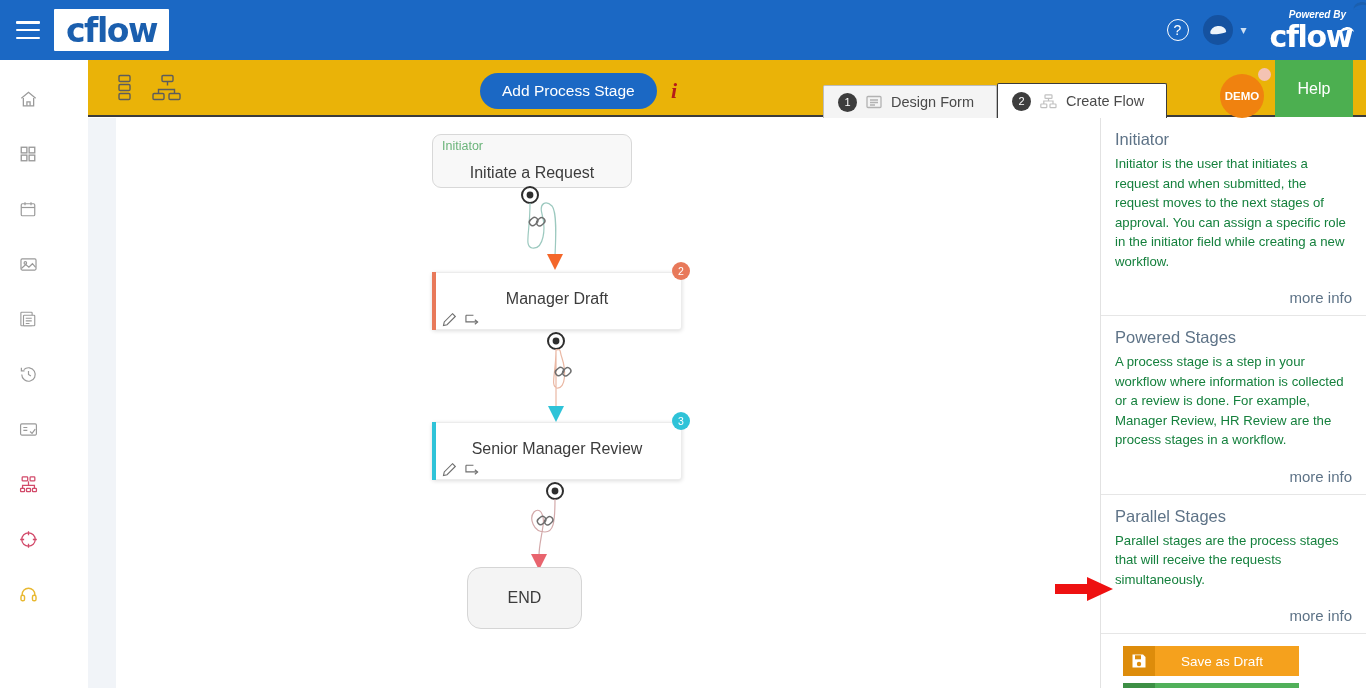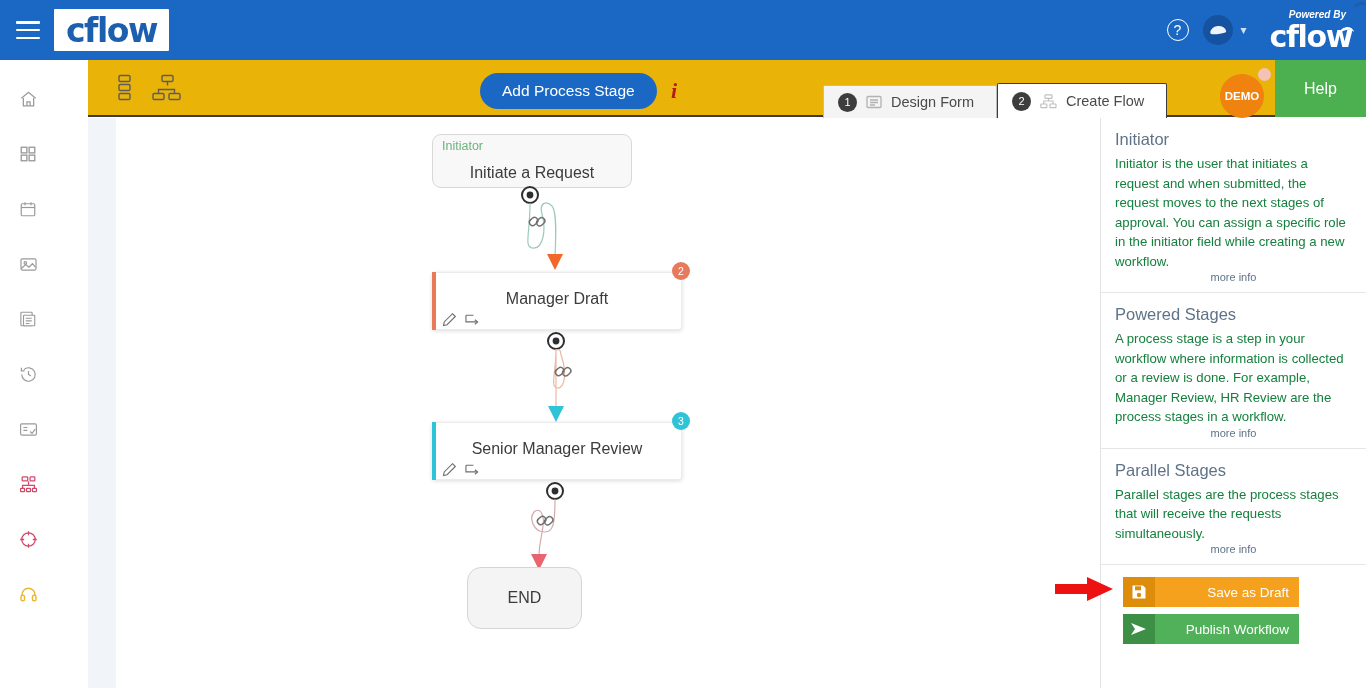--- a/index.html
+++ b/index.html
@@ -131,21 +131,21 @@
     position:absolute; left:1220px; top:74px; width:44px; height:44px;
     border-radius:50%; background:#f0820f;
     display:flex; align-items:center; justify-content:center;
     color:#ffffff; font-size:11.5px; font-weight:700; cursor:pointer;
   }
   .demo-dot{
     position:absolute; left:1258px; top:68px; width:13px; height:13px;
     border-radius:50%; background:#f4c3b3;
   }
   .help-btn{
-    position:absolute; left:1275px; top:60px; width:91px; height:57px;
+    position:absolute; left:1275px; top:60px; width:78px; height:57px;
     background:#4caf50; color:#ffffff; border:none;
     font-size:16px; cursor:pointer; font-family:"Liberation Sans", sans-serif;
   }
 
   
   .canvas-strip{
     position:absolute; left:88px; top:118px; width:28px; height:570px;
     background:#f1f4f8;
   }
   .canvas{
@@ -209,34 +209,34 @@
     overflow:hidden;
   }
   .help-section{ padding:12px 14px 6px 14px; border-bottom:1px solid #e6e6e6; }
   .help-title{
     font-size:16.5px; color:#5e7387; margin-bottom:5px; font-weight:400;
   }
   .help-body{
     font-size:13.2px; line-height:19.5px; color:#15803d; margin:0;
   }
   .more-info{
-    display:block; text-align:center; font-size:11px;
-    color:#5e7387; margin-top:0; cursor:pointer; padding-bottom:3px;
+    display:block; text-align:right; font-size:15px;
+    color:#5e7387; margin-top:18px; cursor:pointer; padding-bottom:3px;
   }
 
   .panel-actions{ padding:12px 0 0 22px; }
   .act-btn{
     width:176px; height:30px; border:none; display:flex; align-items:center;
     color:#ffffff; font-size:13.5px; cursor:pointer; padding:0;
     font-family:"Liberation Sans", sans-serif; margin-bottom:7px;
   }
   .act-btn .ic{
     width:32px; height:30px; display:flex; align-items:center; justify-content:center; flex:0 0 32px;
   }
-  .act-btn .lb{ flex:1; text-align:right; padding-right:10px; }
+  .act-btn .lb{ flex:1; text-align:center; padding-right:10px; }
   .btn-draft{ background:#f5a11d; }
   .btn-draft .ic{ background:#dd8c0b; }
   .btn-publish{ background:#51b05a; }
   .btn-publish .ic{ background:#3d8f45; }
 
   .panel-scrollbar{
     position:absolute; right:2px; top:2px; width:9px; height:410px;
     background:#9a9a9a; border-radius:5px; cursor:pointer;
   }
   .panel-scroll-track{

